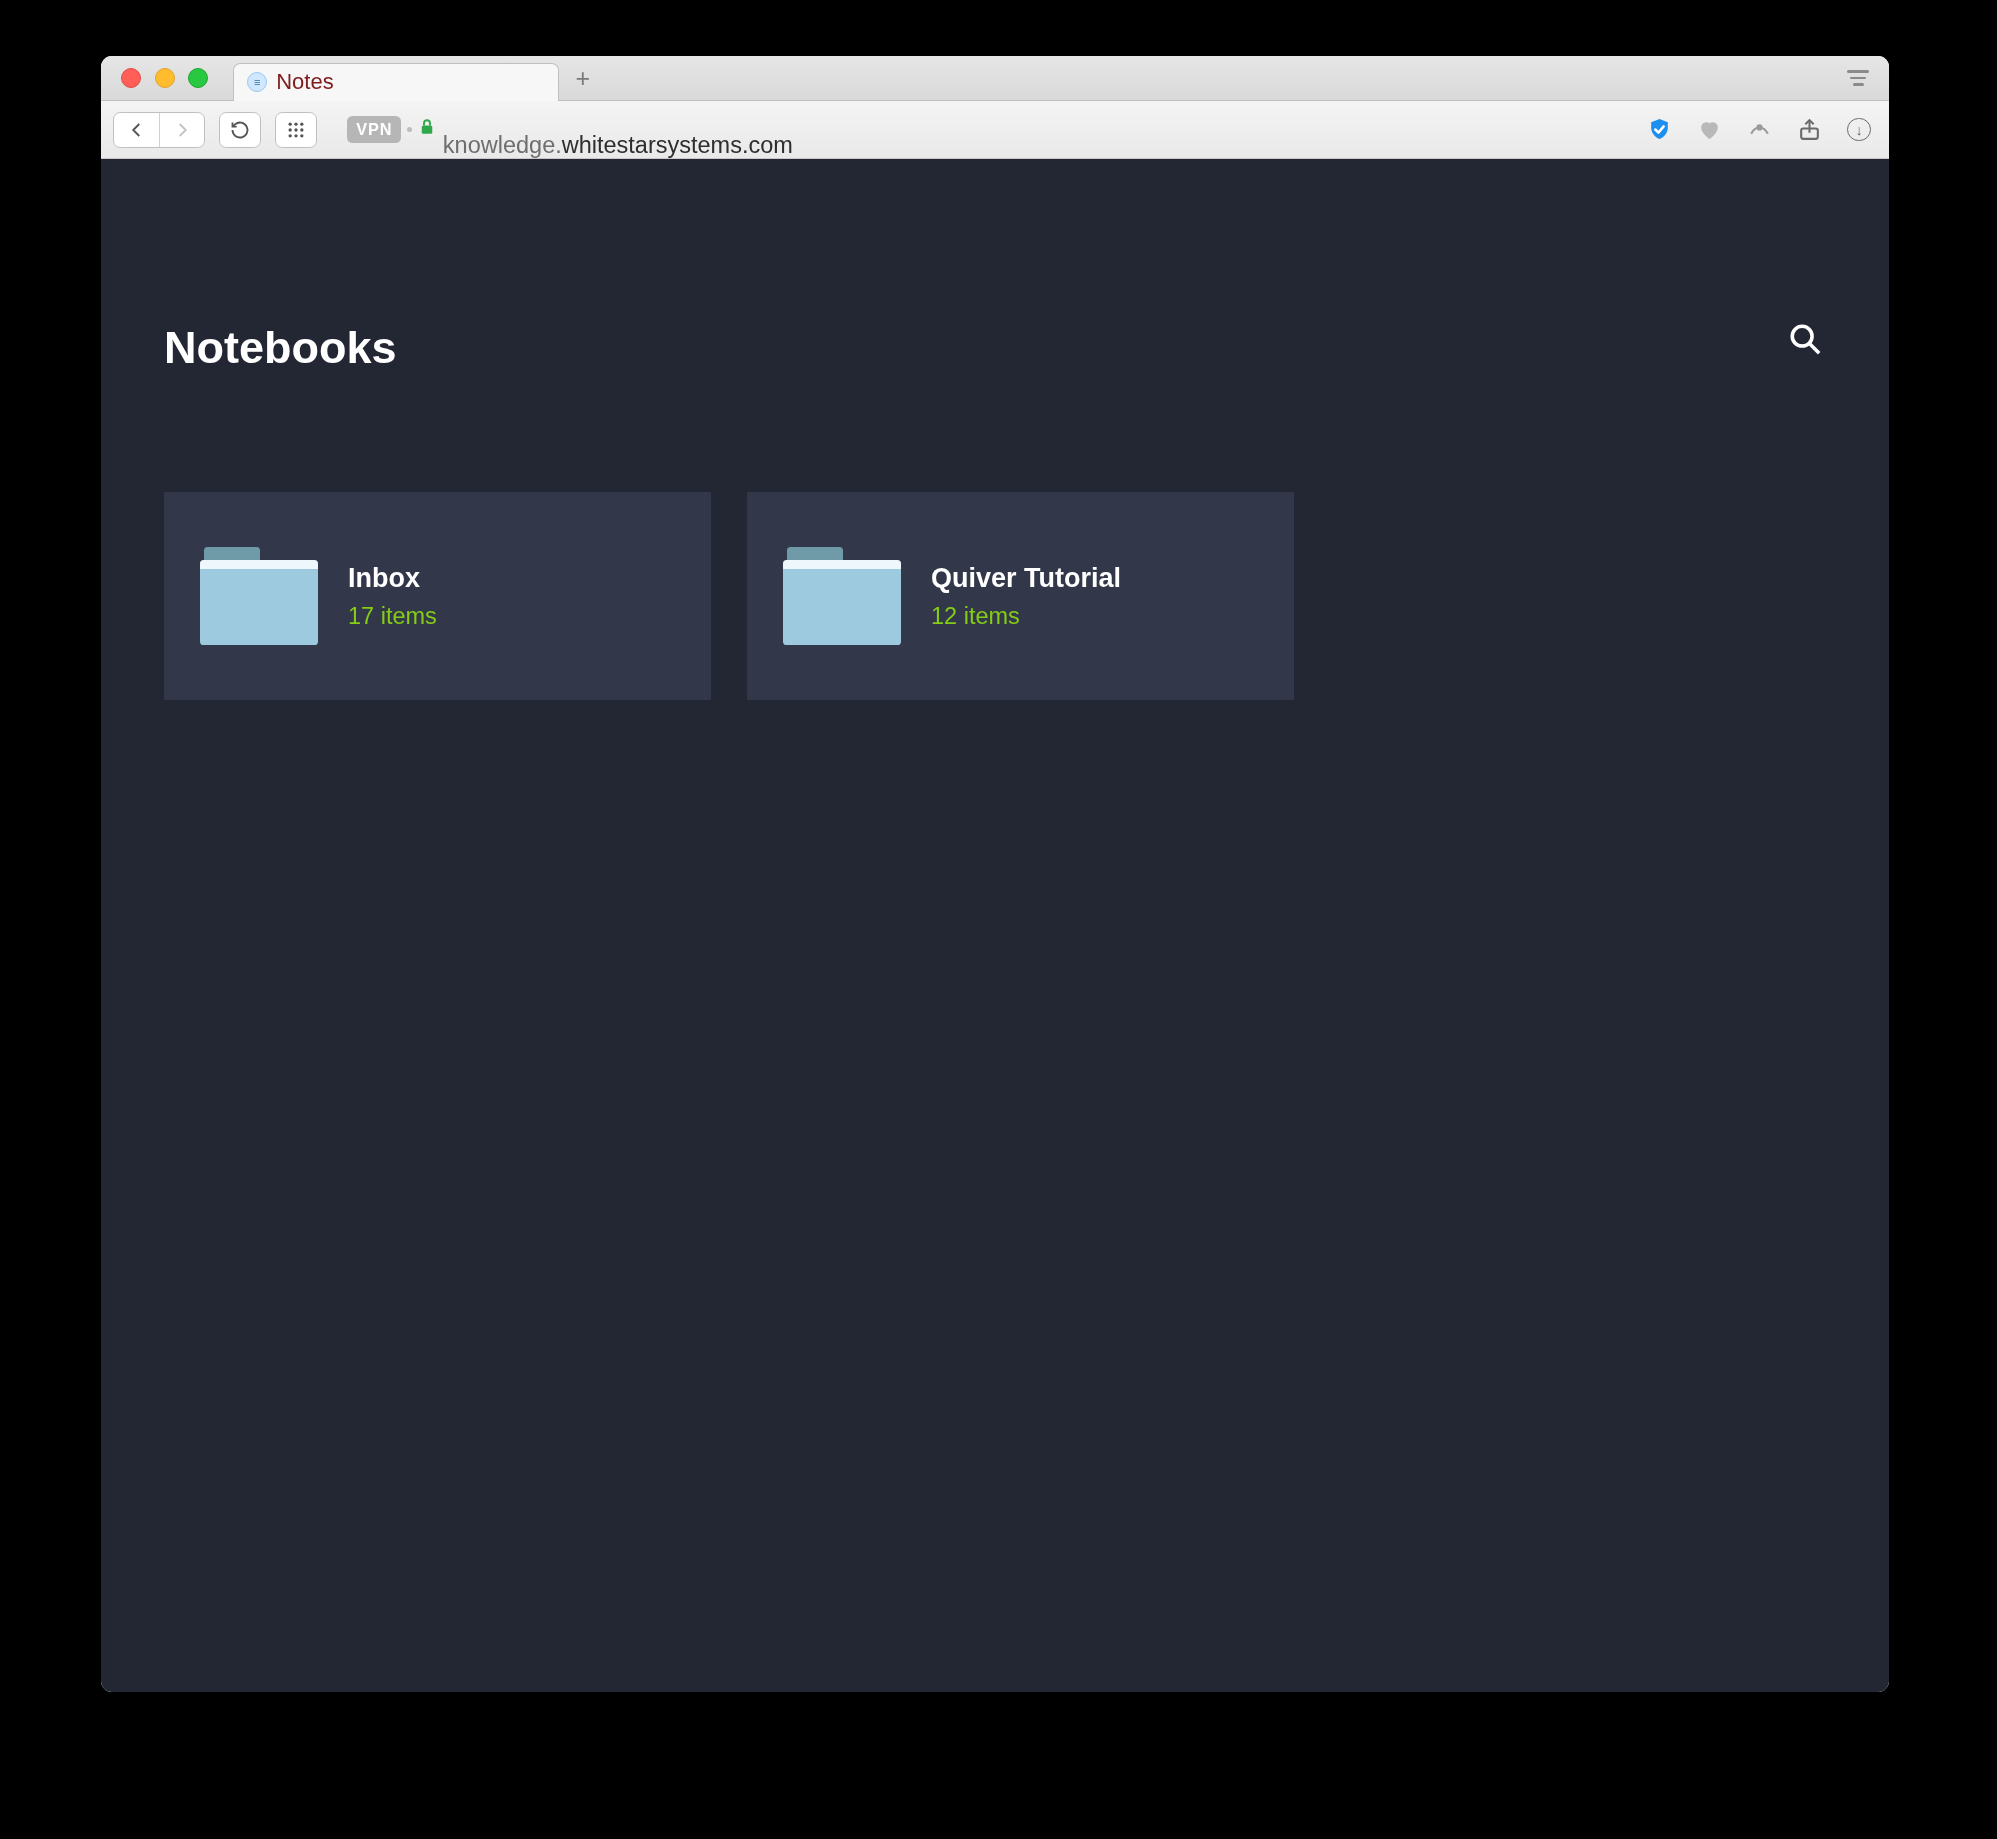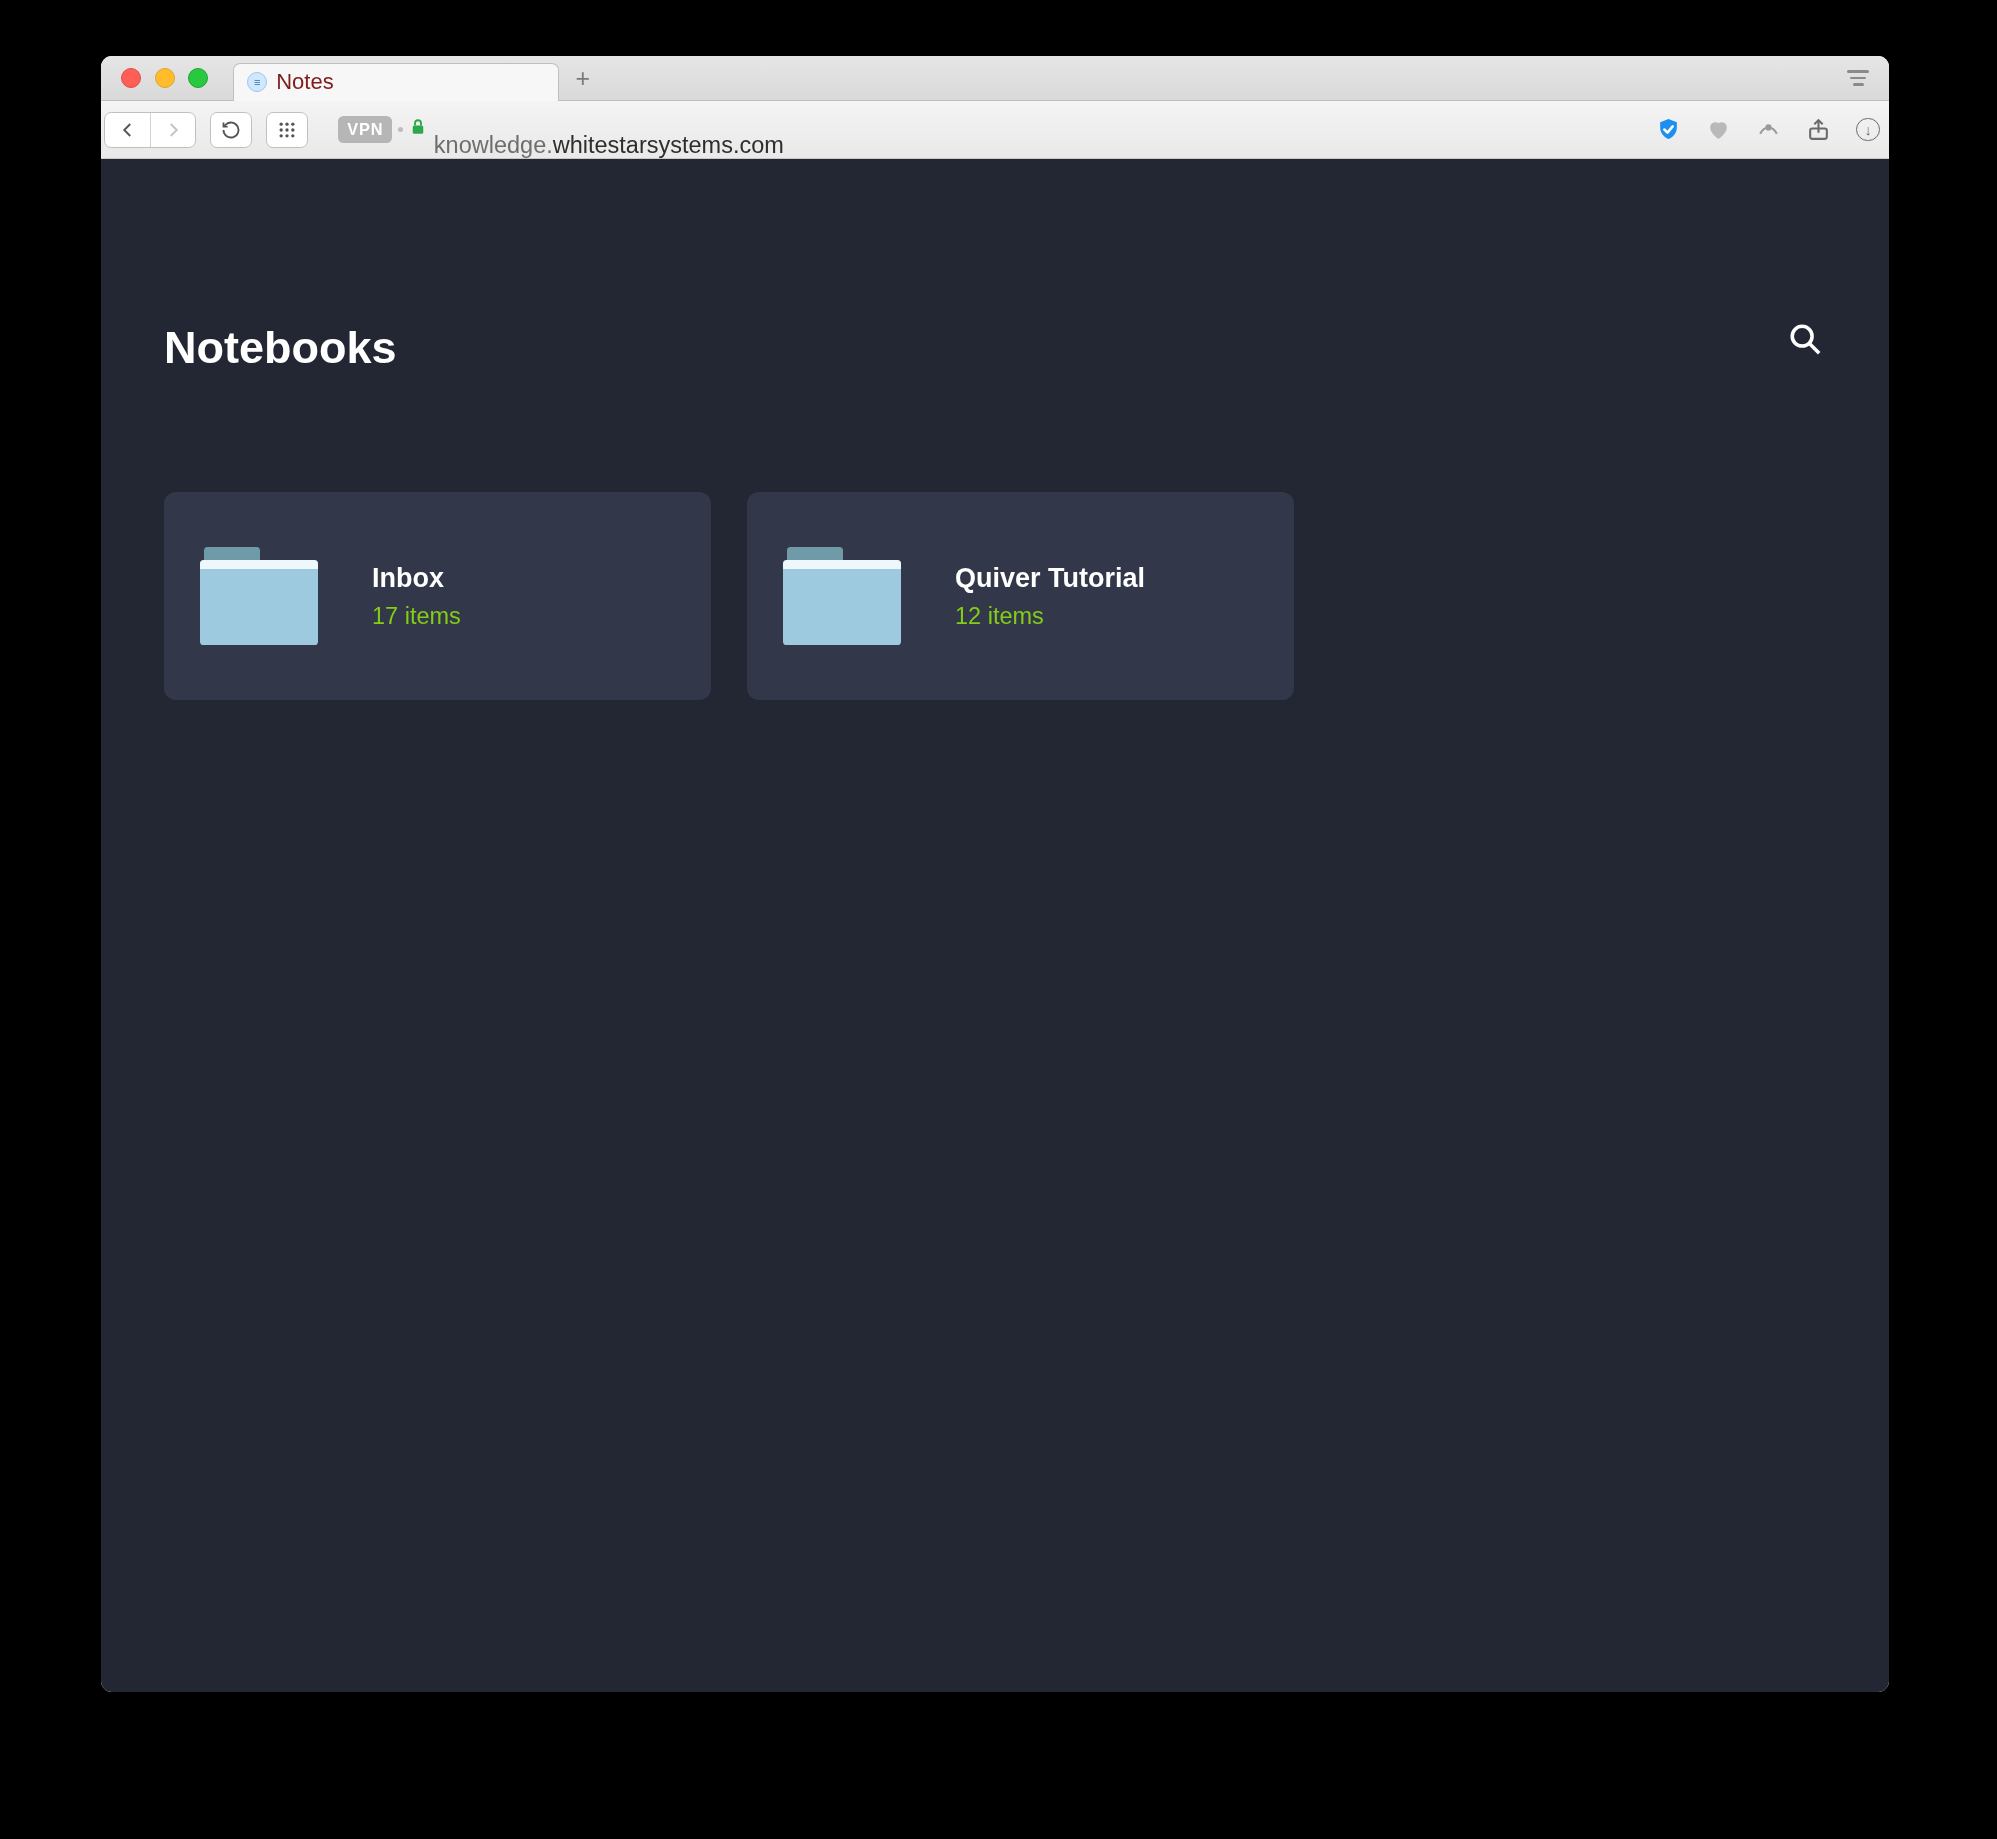--- a/index.html
+++ b/index.html
@@ -86,21 +86,21 @@
   .tabs-toggle span:nth-child(2){width:16.3px;}
   .tabs-toggle span:nth-child(3){width:11px;}
 
   
   .toolbar {
     height: 58px;
     background: linear-gradient(#f4f4f4,#e9e9e9);
     border-bottom: 0.9px solid #c8c8c8;
     display:flex;
     align-items:center;
-    padding: 0 3px;
+    padding: 0 12px;
     gap: 14px;
   }
   .btngrp {
     display:flex;
     border:0.9px solid #c0c0c0;
     border-radius:7.2px;
     overflow:hidden;
     background:#fff;
     height:36px;
   }
@@ -155,26 +155,26 @@
   }
   .search-icon svg{width:34px;height:34px;stroke:#fff;stroke-width:2.5;fill:none;}
   .grid {
     margin-top: 118px;
     display:grid;
     grid-template-columns: 547px 547px;
     gap: 36px;
   }
   .card {
     background:#32384a;
-    border-radius:12px;
+    border-radius:1px;
     height:208px;
     display:flex;
     align-items:center;
     padding: 0 36px;
-    gap: 54px;
+    gap: 30px;
   }
   .folder {
     width:118px;height:98px;position:relative;
   }
   .folder .tab-part{
     position:absolute;top:0;left:3.6px;width:56px;height:20px;
     background:#6f9ba8;border-radius:3.6px 3.6px 0 0;
   }
   .folder .back{
     position:absolute;top:12.7px;left:0;right:0;height:16.3px;

